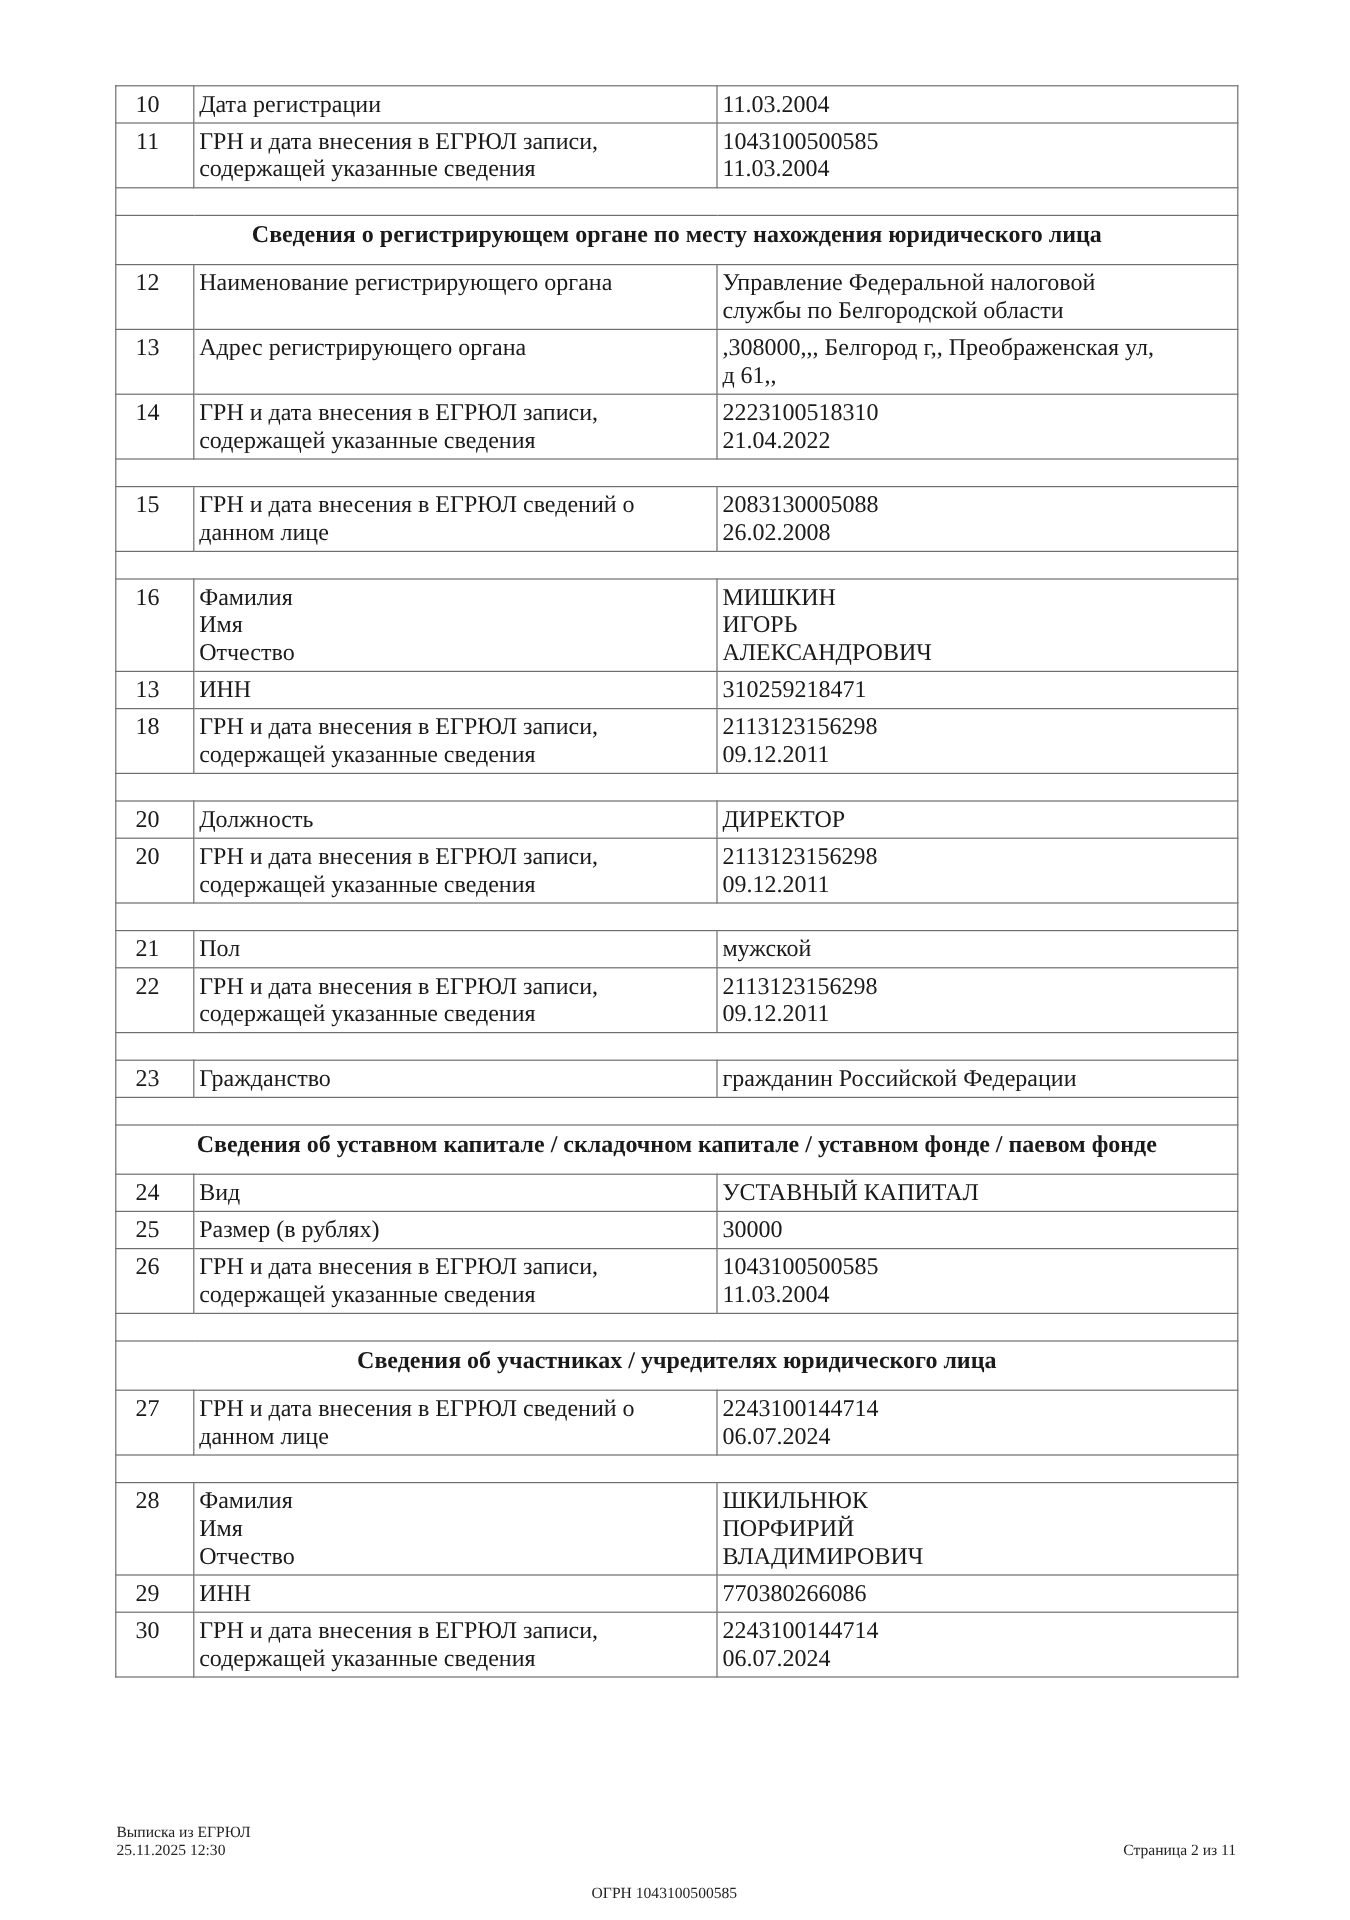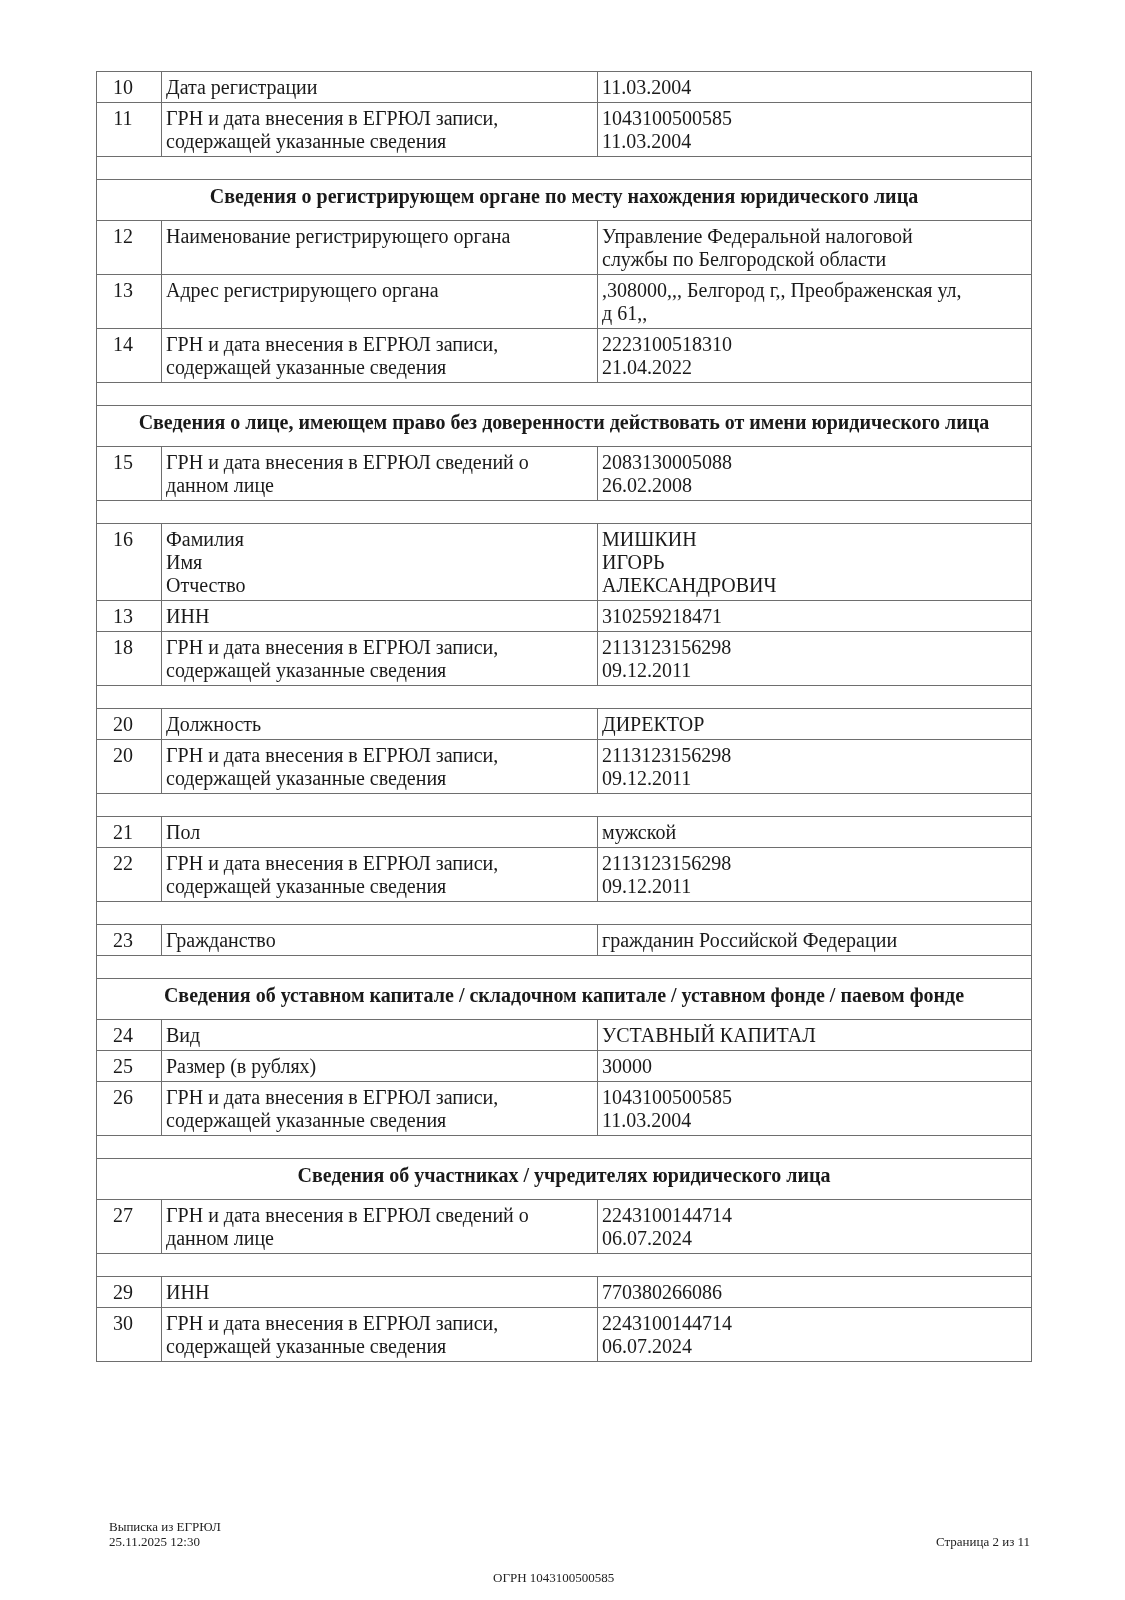--- a/index.html
+++ b/index.html
@@ -24,21 +24,21 @@
   .page-table col.c-value { width: 434px; }
   td.num { text-align: center; padding-left: 0; padding-right: 12px; }
   td.section {
     text-align: center; font-weight: bold; padding: 5px 6px 12px 6px;
   }
   .multiline { white-space: pre-line; }
   tr.spacer td { height: 22px; padding: 0; }
   .footer {
     position: absolute; font-size: 13px; line-height: 15px; color: #222;
   }
-  .footer-left { left: 109px; top: 1519px; }
+  .footer-left { left: 97px; top: 1519px; }
   .footer-center { left: 493px; top: 1534px; margin-top: 36px; }
   .footer-right { left: 936px; top: 1534px; }
 </style>
 </head>
 <body>
 
 <table class="page-table">
   <colgroup>
     <col class="c-num">
       <col class="c-label">
@@ -79,23 +79,20 @@
         <td class="num">14</td>
         <td class="multiline">ГРН и дата внесения в ЕГРЮЛ записи,
 содержащей указанные сведения</td>
         <td class="multiline">2223100518310
 21.04.2022</td>
       </tr>
       <tr class="spacer">
         <td colspan="3"></td>
       </tr>
       <tr>
-        <td colspan="3" class="section">Сведения о лице, имеющем право без доверенности действовать от имени юридического лица</td>
-      </tr>
-      <tr>
         <td class="num">15</td>
         <td class="multiline">ГРН и дата внесения в ЕГРЮЛ сведений о
 данном лице</td>
         <td class="multiline">2083130005088
 26.02.2008</td>
       </tr>
       <tr class="spacer">
         <td colspan="3"></td>
       </tr>
       <tr>
@@ -188,20 +185,29 @@
       </tr>
       <tr>
         <td class="num">27</td>
         <td class="multiline">ГРН и дата внесения в ЕГРЮЛ сведений о
 данном лице</td>
         <td class="multiline">2243100144714
 06.07.2024</td>
       </tr>
       <tr class="spacer">
         <td colspan="3"></td>
+      </tr>
+      <tr>
+        <td class="num">28</td>
+        <td class="multiline">Фамилия
+Имя
+Отчество</td>
+        <td class="multiline">ШКИЛЬНЮК
+ПОРФИРИЙ
+ВЛАДИМИРОВИЧ</td>
       </tr>
       <tr>
         <td class="num">29</td>
         <td class="multiline">ИНН</td>
         <td class="multiline">770380266086</td>
       </tr>
       <tr>
         <td class="num">30</td>
         <td class="multiline">ГРН и дата внесения в ЕГРЮЛ записи,
 содержащей указанные сведения</td>

